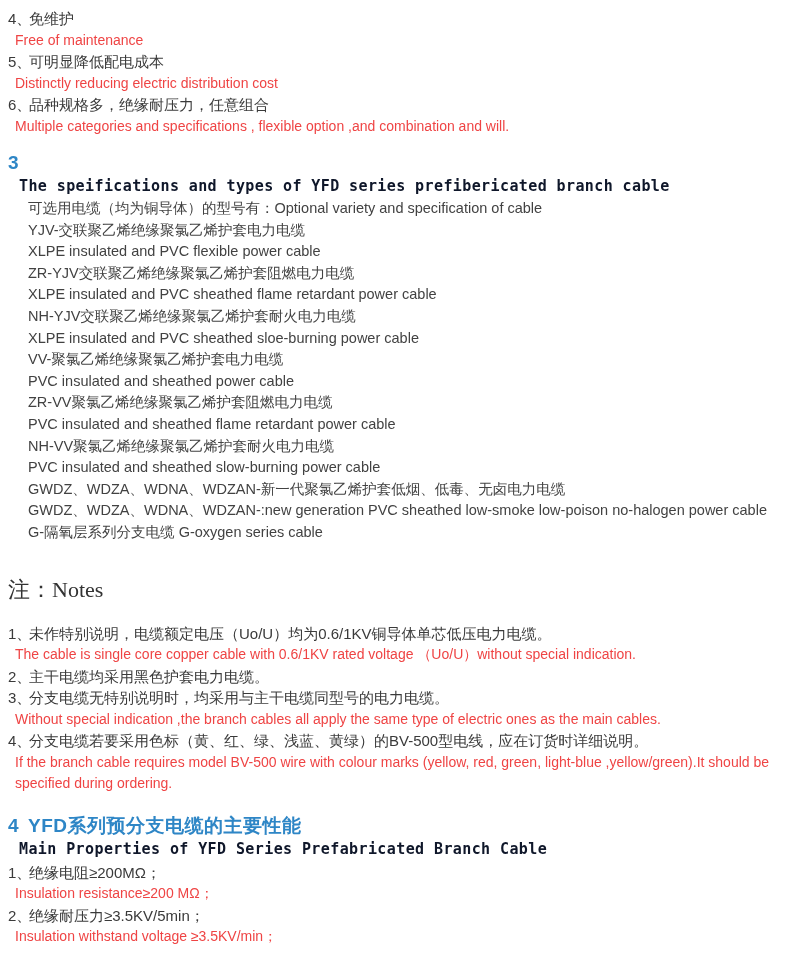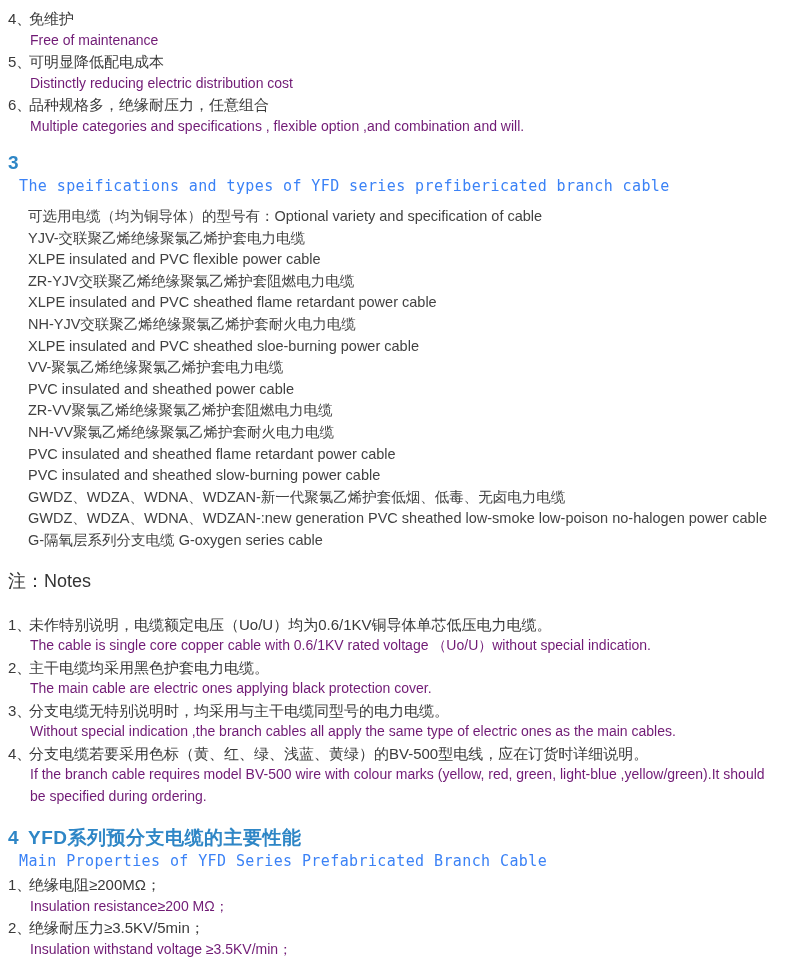--- a/index.html
+++ b/index.html
@@ -26,61 +26,62 @@
     display: flex;
     font-size: 15px;
     line-height: 21.5px;
     color: #3a3a3a;
   }
   .item .num {
     width: 21px;
     flex: none;
   }
   .item .en-line {
-    margin-left: 22px;
+    margin-left: 7px;
     font-size: 14px;
     line-height: 21.5px;
-    color: #701a75;
+    color: #ef4444;
   }
 
   
   .section-heading { margin-top: 13px; }
   .sh-zh {
     display: flex;
     font-size: 19px;
     font-weight: bold;
     line-height: 25px;
     color: #2e86c6;
     letter-spacing: 0.5px;
   }
   .sh-num { width: 20px; flex: none; font-weight: bold; }
   .sh-en {
     margin-left: 11px;
     font-family: "DejaVu Sans Mono", "Liberation Mono", monospace;
     font-size: 15px;
-    font-weight: normal;
+    font-weight: bold;
     line-height: 22px;
-    color: #3b82f6;
+    color: #0f172a;
     letter-spacing: 0.4px;
   }
 
   
-  .cable-block { margin-left: 20px; margin-top: 9px; }
+  .cable-block { margin-left: 20px; margin-top: 1px; }
   .cable-line {
     font-size: 14.5px;
     line-height: 21.6px;
     color: #424242;
     white-space: nowrap;
   }
 
   .notes-label {
-    margin-top: 16px;
-    font-size: 18px;
+    margin-top: 33px;
+    font-size: 22px;
     line-height: 26px;
     color: #333333;
+    font-family: Liberation Serif, serif;
   }
   .notes-block { margin-top: 20px; }
   .s4-heading { margin-top: 18px; }
   .s4-items { margin-top: 2px; }
 </style>
 </head>
 <body>
 
 <div class="page">
 
@@ -123,22 +124,22 @@
     <div class="cable-line">可选用电缆（均为铜导体）的型号有：Optional variety and specification of cable</div>
     <div class="cable-line">YJV-交联聚乙烯绝缘聚氯乙烯护套电力电缆</div>
     <div class="cable-line">XLPE insulated and PVC flexible power cable</div>
     <div class="cable-line">ZR-YJV交联聚乙烯绝缘聚氯乙烯护套阻燃电力电缆</div>
     <div class="cable-line">XLPE insulated and PVC sheathed flame retardant power cable</div>
     <div class="cable-line">NH-YJV交联聚乙烯绝缘聚氯乙烯护套耐火电力电缆</div>
     <div class="cable-line">XLPE insulated and PVC sheathed sloe-burning power cable</div>
     <div class="cable-line">VV-聚氯乙烯绝缘聚氯乙烯护套电力电缆</div>
     <div class="cable-line">PVC insulated and sheathed power cable</div>
     <div class="cable-line">ZR-VV聚氯乙烯绝缘聚氯乙烯护套阻燃电力电缆</div>
+    <div class="cable-line">PVC insulated and sheathed flame retardant power cable</div>
     <div class="cable-line">NH-VV聚氯乙烯绝缘聚氯乙烯护套耐火电力电缆</div>
-    <div class="cable-line">PVC insulated and sheathed flame retardant power cable</div>
     <div class="cable-line">PVC insulated and sheathed slow-burning power cable</div>
     <div class="cable-line">GWDZ、WDZA、WDNA、WDZAN-新一代聚氯乙烯护套低烟、低毒、无卤电力电缆</div>
     <div class="cable-line">GWDZ、WDZA、WDNA、WDZAN-:new generation PVC sheathed low-smoke low-poison no-halogen power cable</div>
     <div class="cable-line">G-隔氧层系列分支电缆 G-oxygen series cable</div>
   </div>
 
   <div class="notes-label">注：Notes</div>
 
   <div class="notes-block">
 
@@ -148,21 +149,20 @@
         <span>未作特别说明，电缆额定电压（Uo/U）均为0.6/1KV铜导体单芯低压电力电缆。</span>
       </div>
       <div class="en-line">The cable is single core copper cable with 0.6/1KV rated voltage （Uo/U）without special indication.</div>
     </div>
 
     <div class="item">
       <div class="zh-line">
         <span class="num">2、</span>
         <span>主干电缆均采用黑色护套电力电缆。</span>
       </div>
-      <div class="en-line">The main cable are electric ones applying black protection cover.</div>
     </div>
 
     <div class="item">
       <div class="zh-line">
         <span class="num">3、</span>
         <span>分支电缆无特别说明时，均采用与主干电缆同型号的电力电缆。</span>
       </div>
       <div class="en-line">Without special indication ,the branch cables all apply the same type of electric ones as the main cables.</div>
     </div>
 

